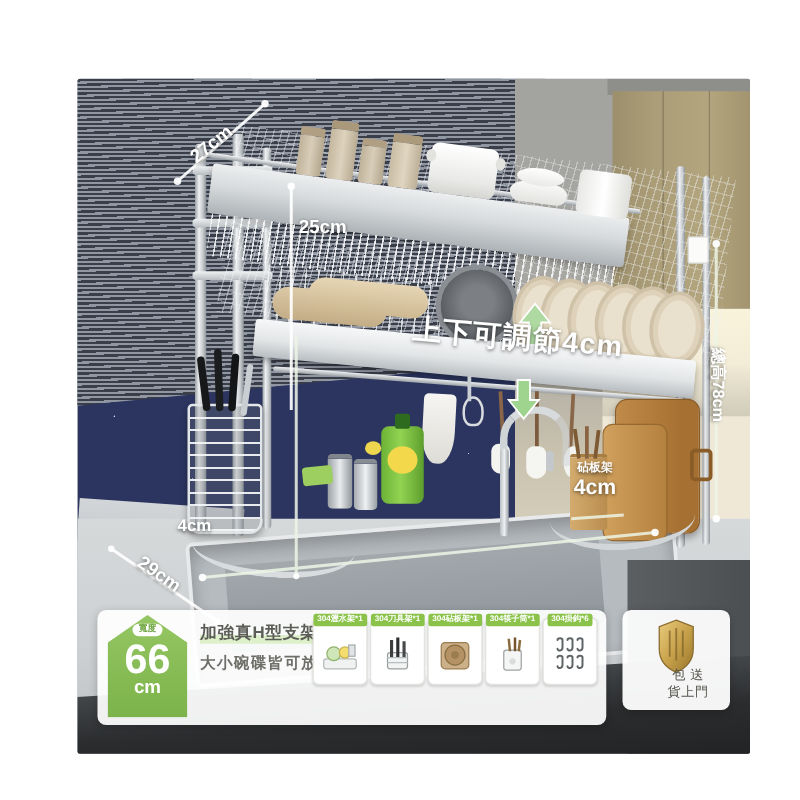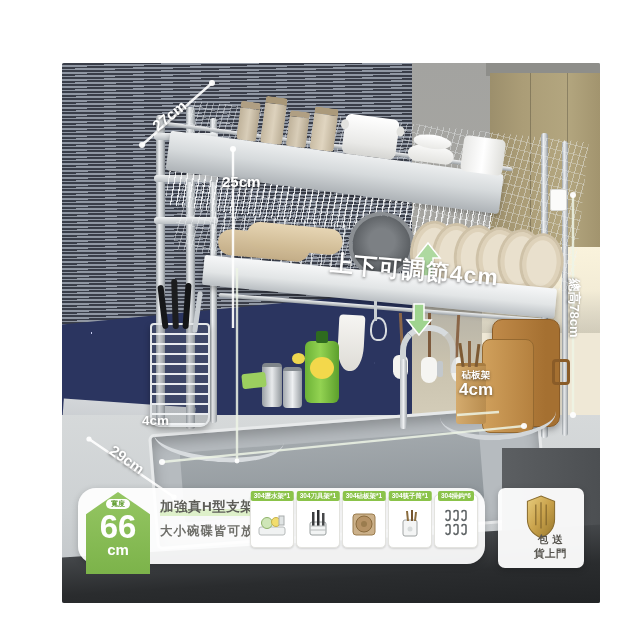--- a/index.html
+++ b/index.html
@@ -44,21 +44,21 @@
        background:repeating-linear-gradient(100deg,rgba(240,243,245,.8) 0 1px,transparent 1px 6px),
                   repeating-linear-gradient(8deg,rgba(240,243,245,.6) 0 1px,transparent 1px 9px);}
   .topunit{left:116px;top:12px;width:336px;height:132px;transform:rotate(7.5deg);transform-origin:0 0;}
   .midunit{left:146px;top:158px;width:354px;height:75px;transform:rotate(5.5deg);transform-origin:0 0;}
   .plate{position:absolute;border-radius:50%;background:#e9e0cd;border:3px solid #cfc2a8;
        box-shadow:inset 0 0 0 4px #ded2ba, inset 0 0 0 8px #e9e0cd;}
   .rung{position:absolute;height:7px;background:linear-gradient(180deg,#eff1f2,#b9bec2);border-radius:3px;}
   .txt{position:absolute;color:#fff;font-weight:700;text-shadow:0 1px 3px rgba(0,0,0,.55);white-space:nowrap;z-index:45;}
   .measure{position:absolute;left:0;top:0;z-index:40;}
   
-  .bar{left:16px;top:425px;width:407px;height:76px;background:rgba(255,255,255,.93);border-radius:18px;
+  .bar{left:16px;top:425px;width:407px;height:92px;background:rgba(255,255,255,.93);border-radius:7px;
        box-shadow:0 2px 7px rgba(0,0,0,.2);z-index:50;}
   .badge{position:absolute;left:8px;top:4px;width:64px;height:82px;z-index:5;text-align:center;
        background:linear-gradient(180deg,#95c663,#7cb34a);
        clip-path:polygon(50% 0,100% 27%,100% 100%,0 100%,0 27%);}
   .badgepill{display:inline-block;margin-top:4px;background:#fff;color:#6aa33c;font-size:7px;font-weight:700;
        padding:1px 5px;border-radius:5px;line-height:1.2;}
   .badgenum{color:#fff;font-size:33px;font-weight:800;line-height:.95;margin-top:1px;}
   .badgeunit{color:#fff;font-size:15px;font-weight:800;line-height:1;}
   .headline{font-size:13.5px;font-weight:800;color:#5d5d58;letter-spacing:.5px;line-height:1.3;
        background:linear-gradient(0deg,#def0ca 0 38%,transparent 38%);display:inline-block;}
@@ -66,21 +66,21 @@
   .card{position:absolute;width:42px;height:52px;background:#fff;border:1px solid #e3e3df;border-radius:5px;
        box-shadow:0 1px 2px rgba(0,0,0,.13);}
   .cardlabel{position:absolute;top:-4px;left:50%;transform:translateX(-50%);background:#8bc34a;color:#fff;
        font-size:6.5px;font-weight:700;padding:1px 3px;border-radius:2px;white-space:nowrap;line-height:1.2;}
   .cardicon{position:absolute;left:50%;top:55%;transform:translate(-50%,-50%);}
   .slots{position:absolute;left:168px;top:62px;width:232px;display:flex;align-items:center;gap:5px;
        color:#8b8b85;font-size:8.5px;font-weight:700;white-space:nowrap;justify-content:center;}
   .slots .rule{height:1px;background:#bdbdb7;flex:1;}
   .ship{left:436px;top:425px;width:86px;height:80px;background:rgba(255,255,255,.95);border-radius:7px;
        box-shadow:0 2px 7px rgba(0,0,0,.2);z-index:50;text-align:center;}
-  .shiplabel{position:absolute;left:0;right:16px;bottom:7px;font-size:10.5px;font-weight:700;color:#56544e;letter-spacing:.5px;margin-left:35px;}
+  .shiplabel{position:absolute;left:0;right:16px;bottom:7px;font-size:10.5px;font-weight:400;color:#56544e;letter-spacing:.5px;margin-left:35px;}
 </style>
 </head>
 <body>
 
 <div class="stage">
  <div class="photo abs">
 
   <div class="abs sky"></div>
   <div class="abs blinds"></div>
   <div class="abs wall"></div>
@@ -203,21 +203,21 @@
           <circle cx="511" cy="352" r="3"></circle>
       <circle cx="100" cy="399" r="3"></circle>
           <circle cx="462" cy="363" r="3"></circle>
       <circle cx="175" cy="398" r="2.4"></circle>
     </g>
     <path d="M366,180 l12,15 h-7 v18 h-10 v-18 h-7 z" fill="#aed9a0" stroke="#ffffff" stroke-width="1.5"></path>
     <path d="M357,272 l12,-15 h-7 v-16 h-10 v16 h-7 z" fill="#9fd48f" stroke="#ffffff" stroke-width="1.5"></path>
   </svg>
 
   <div class="txt" style="left:88px;top:44px;font-size:15px;transform:rotate(-39deg);">27cm</div>
-  <div class="txt" style="left:160px;top:110px;font-size:15px;">25cm</div>
+  <div class="txt" style="left:177px;top:110px;font-size:15px;">25cm</div>
   <div class="txt" style="left:268px;top:192px;font-size:23px;transform:rotate(5deg);letter-spacing:1px;">上下可調節4cm</div>
   <div class="txt" style="left:470px;top:236px;width:84px;font-size:13px;text-align:center;transform:rotate(90deg);">總高78cm</div>
   <div class="txt" style="left:388px;top:306px;width:52px;text-align:center;font-size:9.5px;line-height:1.2;">
     <span>砧板架</span><br>
     <span style="font-size:17px;">4cm</span>
   </div>
   <div class="txt" style="left:80px;top:350px;font-size:13.5px;">4cm</div>
   <div class="txt" style="left:46px;top:388px;font-size:15px;transform:rotate(35deg);">29cm</div>
 
   <div class="abs bar">

